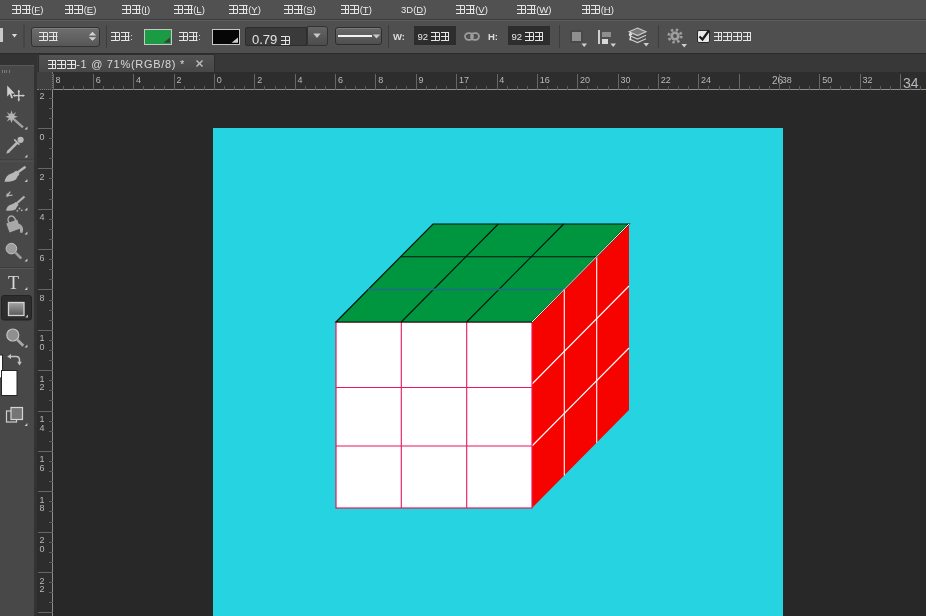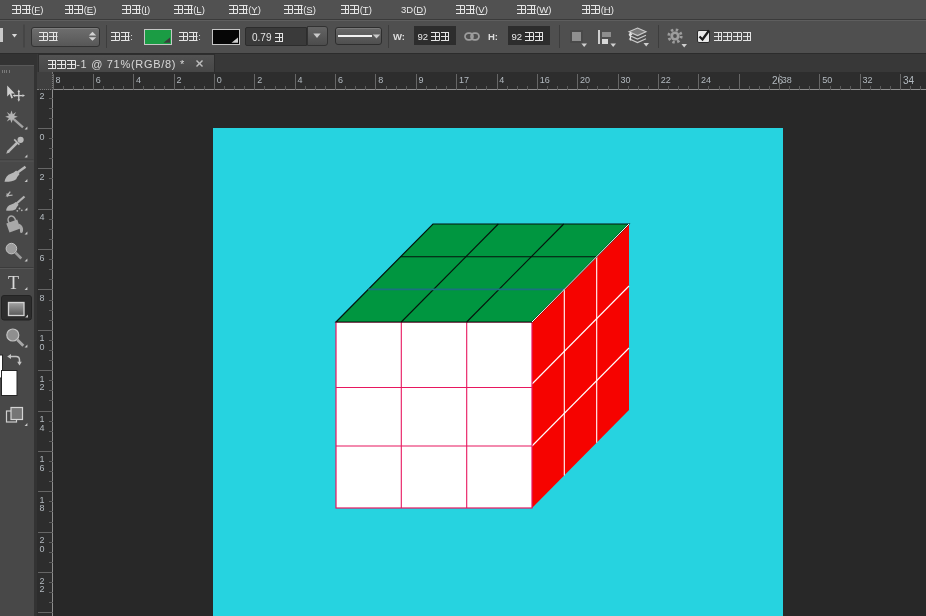--- a/index.html
+++ b/index.html
@@ -46,21 +46,21 @@
 <div class="a" style="left:144px;top:28.5px;width:28px;height:16px;background:#1b9c44;border:1px solid #c6c6c6"></div>
 <svg class="a" style="left:163px;top:37px" width="8" height="7" viewBox="0 0 8 7">
     <polygon points="0.5,5.8 7,5.8 7,0.5" fill="#3c3c3c"></polygon>
   </svg>
 <div class="a" style="left:179px;top:31px;font-size:9.5px;color:#e4e4e4"><i class="cj"></i><i class="cj"></i>:</div>
 <div class="a" style="left:212px;top:28.5px;width:28px;height:16px;background:#060606;border:1px solid #c6c6c6"></div>
 <svg class="a" style="left:231px;top:37px" width="8" height="7" viewBox="0 0 8 7">
     <polygon points="0.5,5.8 7,5.8 7,0.5" fill="#cfcfcf"></polygon>
   </svg>
 <div class="a" style="left:244.5px;top:27px;width:62px;height:18.5px;background:#3a3a3a;border:1px solid #2c2c2c;border-radius:2px 0 0 2px"></div>
-<div class="a" style="left:252px;top:31.5px;font-size:10px;color:#e3e3e3">0.79 <i class="cj"></i></div>
+<div class="a" style="left:252px;top:31.5px;font-size:13px;color:#e3e3e3">0.79 <i class="cj"></i></div>
 <div class="a" style="left:306.5px;top:26px;width:21px;height:19.5px;border-radius:0 3px 3px 0;background:linear-gradient(#646464,#4c4c4c);border:1px solid #323232"></div>
 <svg class="a" style="left:310px;top:33px" width="14" height="6" viewBox="0 0 14 6">
     <polygon points="3.3,0.6 10.7,0.6 7,4.9" fill="#c9c9c9"></polygon>
   </svg>
 <div class="a" style="left:334.5px;top:26.5px;width:47px;height:18.5px;border-radius:3px;background:linear-gradient(#686868,#4f4f4f);border:1px solid #2e2e2e;box-shadow:inset 0 1px 0 #7a7a7a"></div>
 <div class="a" style="left:338px;top:35.2px;width:34px;height:1.6px;background:#f2f2f2"></div>
 <svg class="a" style="left:372px;top:33.5px" width="9" height="5" viewBox="0 0 9 5">
     <polygon points="0.8,0.4 8.2,0.4 4.5,4.6" fill="#c9c9c9"></polygon>
   </svg>
 <div class="a" style="left:387.5px;top:24.5px;width:1px;height:23px;background:#3d3d3d"></div>
@@ -219,21 +219,21 @@
 <div class="a" style="left:701.1px;top:74.5px;font-size:9px;color:#b3bac0">24</div>
 <div class="a" style="left:738.7px;top:73.5px;width:1px;height:16.5px;background:#666"></div>
 <div class="a" style="left:772px;top:74.5px;font-size:10px;color:#b3bac0">26</div>
 <div class="a" style="left:779.0px;top:73.5px;width:1px;height:16.5px;background:#666"></div>
 <div class="a" style="left:781.8px;top:74.5px;font-size:9px;color:#b3bac0">38</div>
 <div class="a" style="left:819.4px;top:73.5px;width:1px;height:16.5px;background:#666"></div>
 <div class="a" style="left:822.2px;top:74.5px;font-size:9px;color:#b3bac0">50</div>
 <div class="a" style="left:859.8px;top:73.5px;width:1px;height:16.5px;background:#666"></div>
 <div class="a" style="left:862.6px;top:74.5px;font-size:9px;color:#b3bac0">32</div>
 <div class="a" style="left:900.1px;top:73.5px;width:1px;height:16.5px;background:#666"></div>
-<div class="a" style="left:902.9px;top:74.5px;font-size:10px;color:#b3bac0">34</div>
+<div class="a" style="left:902.9px;top:74.5px;font-size:14px;color:#b3bac0">34</div>
 <div class="a" style="left:62.7px;top:85.5px;width:1px;height:4.5px;background:#5c5c5c"></div>
 <div class="a" style="left:72.7px;top:85.5px;width:1px;height:4.5px;background:#5c5c5c"></div>
 <div class="a" style="left:82.8px;top:85.5px;width:1px;height:4.5px;background:#5c5c5c"></div>
 <div class="a" style="left:103.0px;top:85.5px;width:1px;height:4.5px;background:#5c5c5c"></div>
 <div class="a" style="left:113.1px;top:85.5px;width:1px;height:4.5px;background:#5c5c5c"></div>
 <div class="a" style="left:123.2px;top:85.5px;width:1px;height:4.5px;background:#5c5c5c"></div>
 <div class="a" style="left:143.4px;top:85.5px;width:1px;height:4.5px;background:#5c5c5c"></div>
 <div class="a" style="left:153.5px;top:85.5px;width:1px;height:4.5px;background:#5c5c5c"></div>
 <div class="a" style="left:163.6px;top:85.5px;width:1px;height:4.5px;background:#5c5c5c"></div>
 <div class="a" style="left:183.7px;top:85.5px;width:1px;height:4.5px;background:#5c5c5c"></div>

